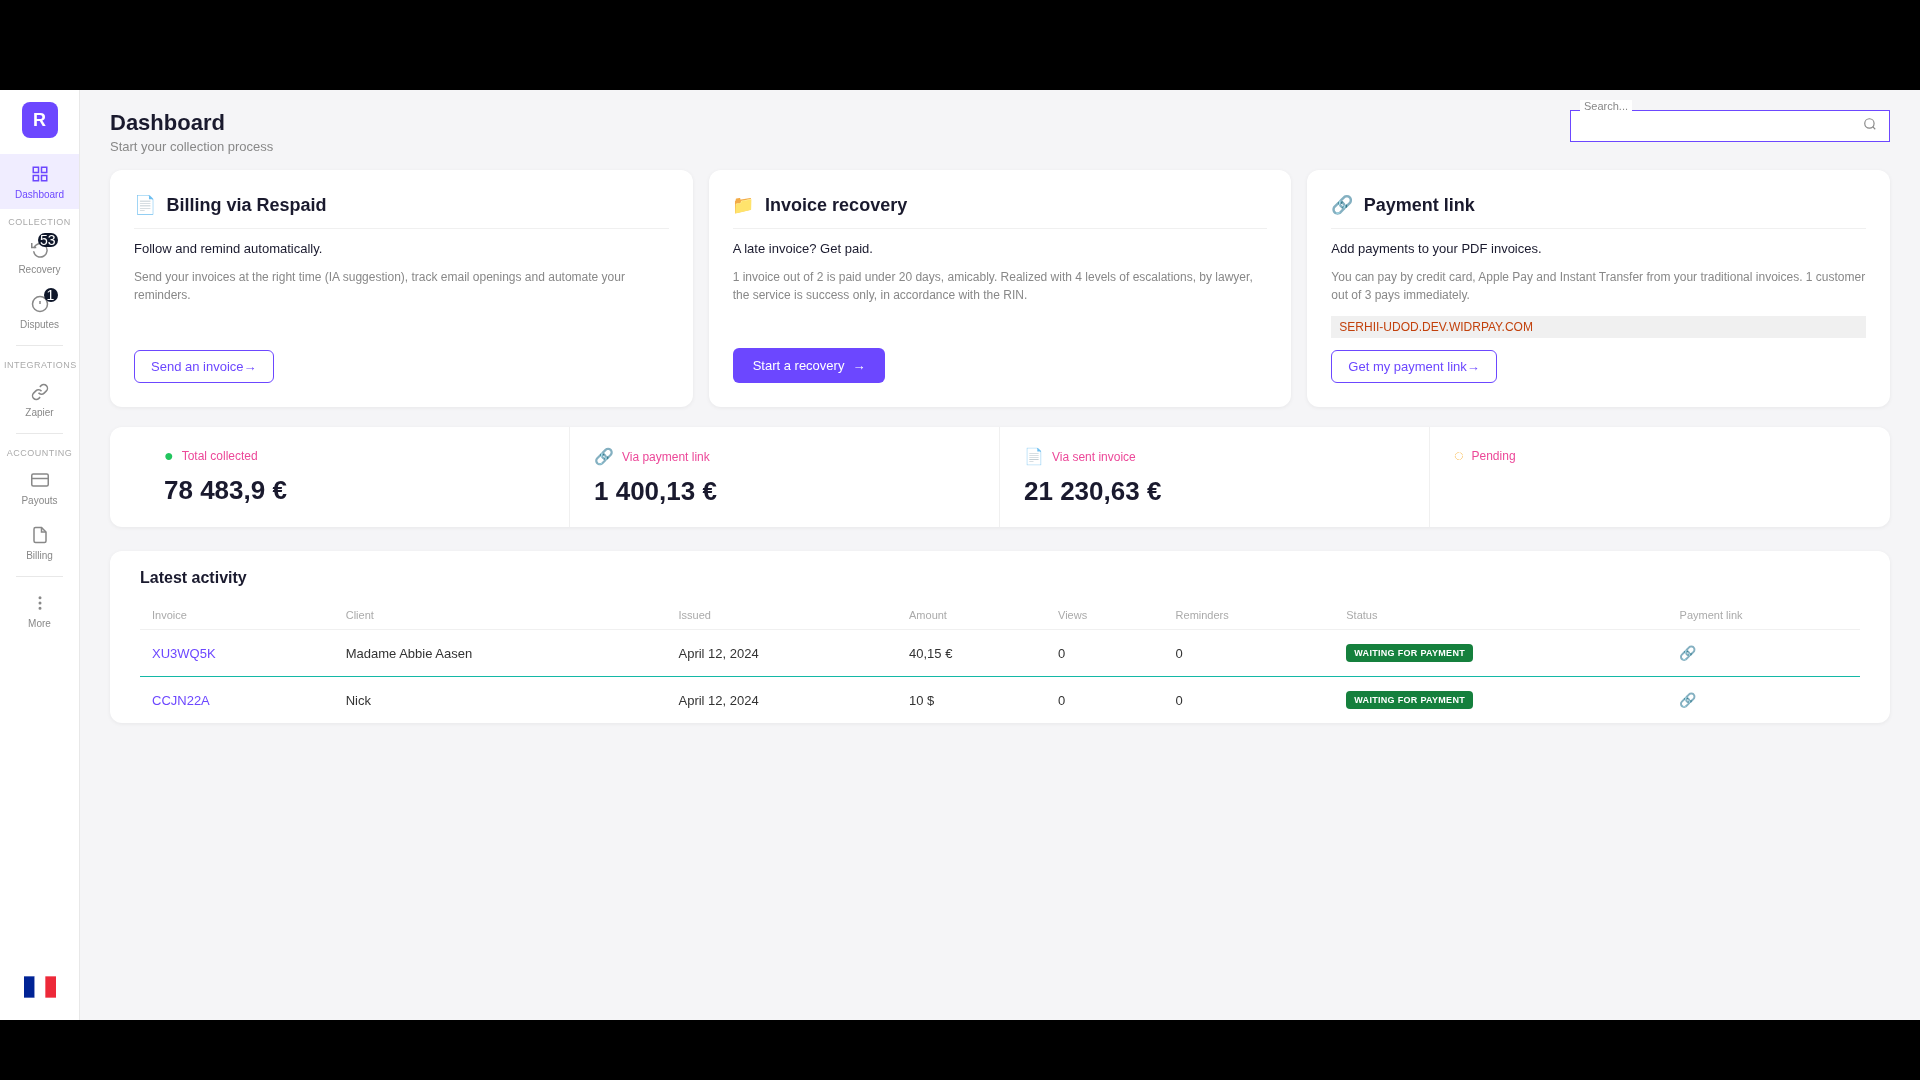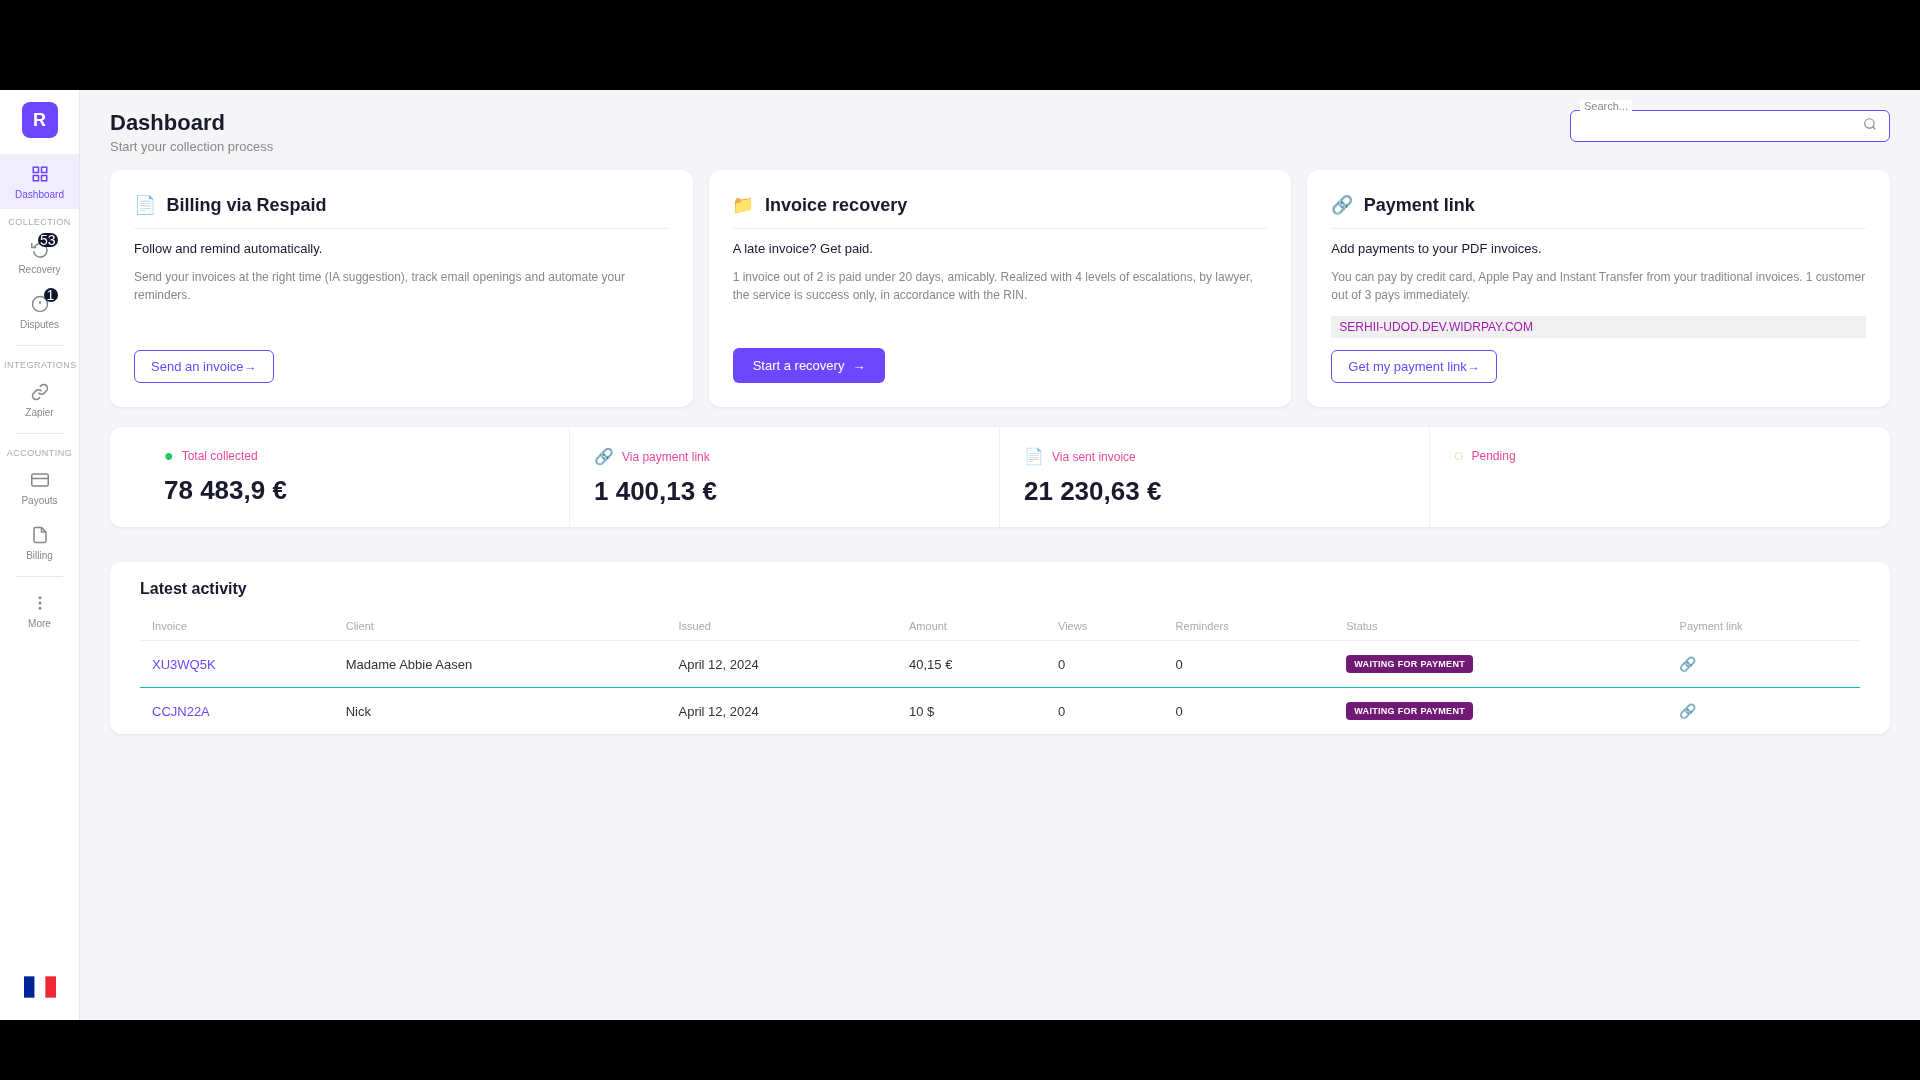--- a/index.html
+++ b/index.html
@@ -152,21 +152,21 @@
     .header-subtitle {
       font-size: 13px;
       color: #888;
       margin-top: 3px;
     }
 
     .search-box {
       display: flex;
       align-items: center;
       border: 1.5px solid #6c47ff;
-      border-radius: 6px;
+      border-radius: 0;
       background: #fff;
       padding: 6px 12px;
       width: 320px;
       gap: 24px;
     }
 
     .search-box input {
       border: none;
       outline: none;
       font-size: 13px;
@@ -237,21 +237,21 @@
     }
 
     .card-desc {
       font-size: 12px;
       color: #888;
       line-height: 1.5;
     }
 
     .card-link {
       font-size: 12px;
-      color: #a21caf;
+      color: #c2410c;
       background: #f0f0f0;
       border-radius: 0;
       padding: 4px 8px;
       display: inline-block;
     }
 
     .btn-outline {
       display: inline-flex;
       align-items: center;
       gap: 0;
@@ -324,21 +324,21 @@
       font-size: 26px;
       font-weight: 600;
       color: #1a1a2e;
     }
 
     
     .activity-section {
       padding: 0 30px;
       background: #fff;
       border-radius: 12px;
-      margin: 15px 30px;
+      margin: 4px 30px;
       box-shadow: 0 1px 4px rgba(0,0,0,0.06);
       overflow: hidden;
     }
 
     .activity-title {
       font-size: 16px;
       font-weight: 600;
       color: #1a1a2e;
       padding: 18px 0 14px;
     }
@@ -366,21 +366,21 @@
     }
 
     .table tr:last-child td { border-bottom: none; }
 
     .invoice-id {
       color: #6c47ff;
       font-weight: 500;
     }
 
     .status-badge {
-      background: #701a75;
+      background: #15803d;
       color: #fff;
       font-size: 9px;
       font-weight: 600;
       padding: 4px 8px;
       border-radius: 4px;
       display: inline-block;
       letter-spacing: 0.3px;
     }
 
     .link-icon {

